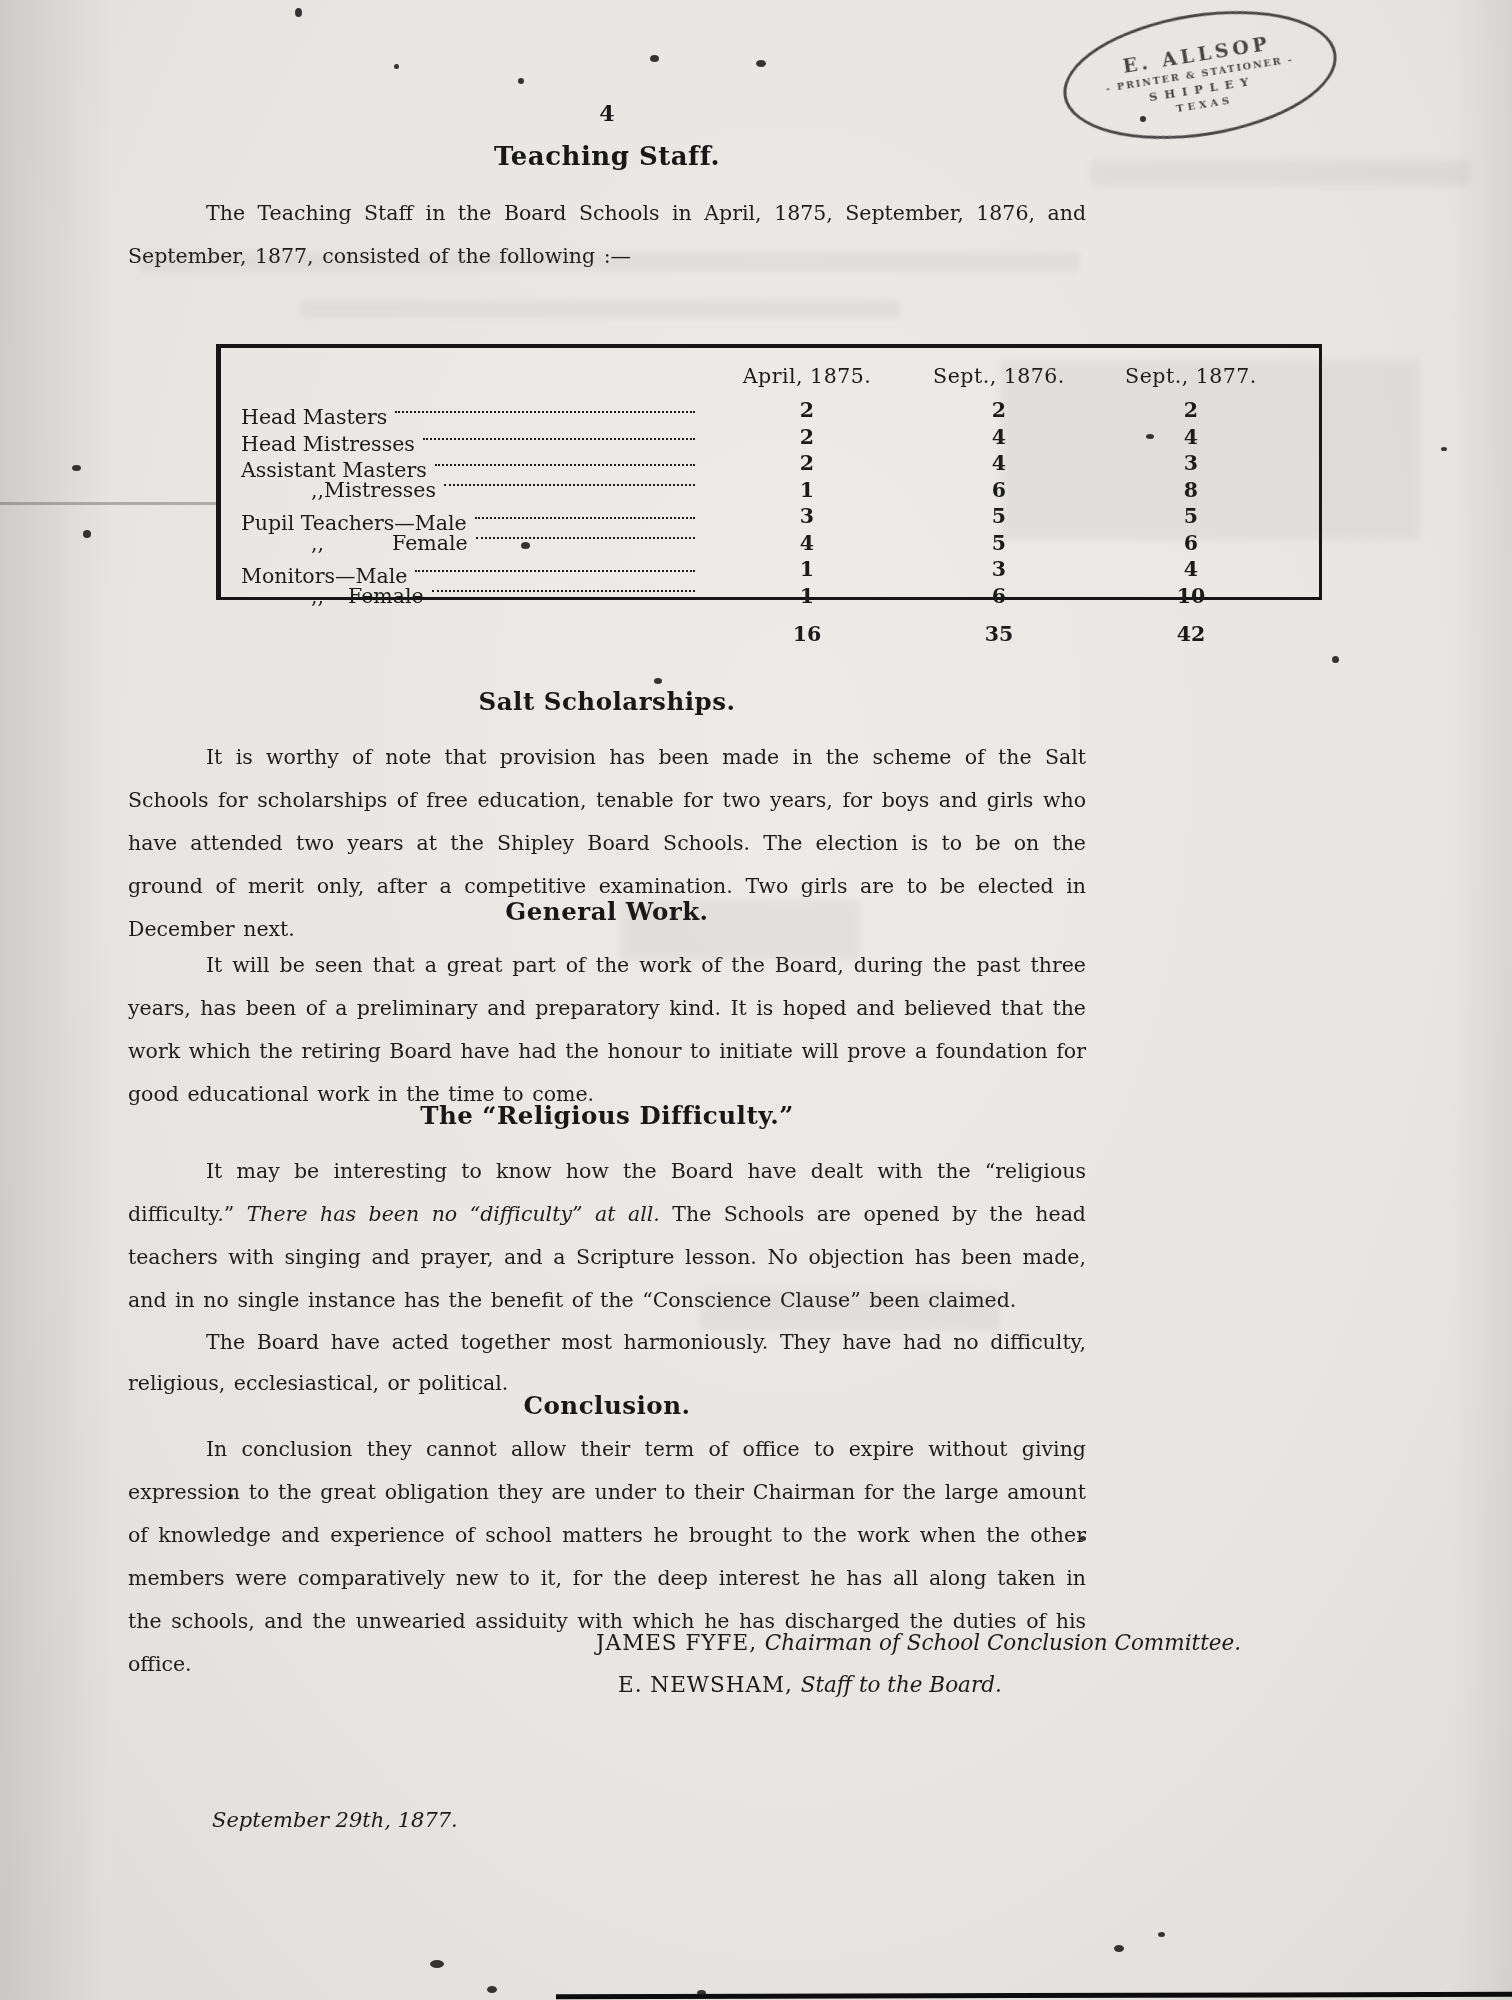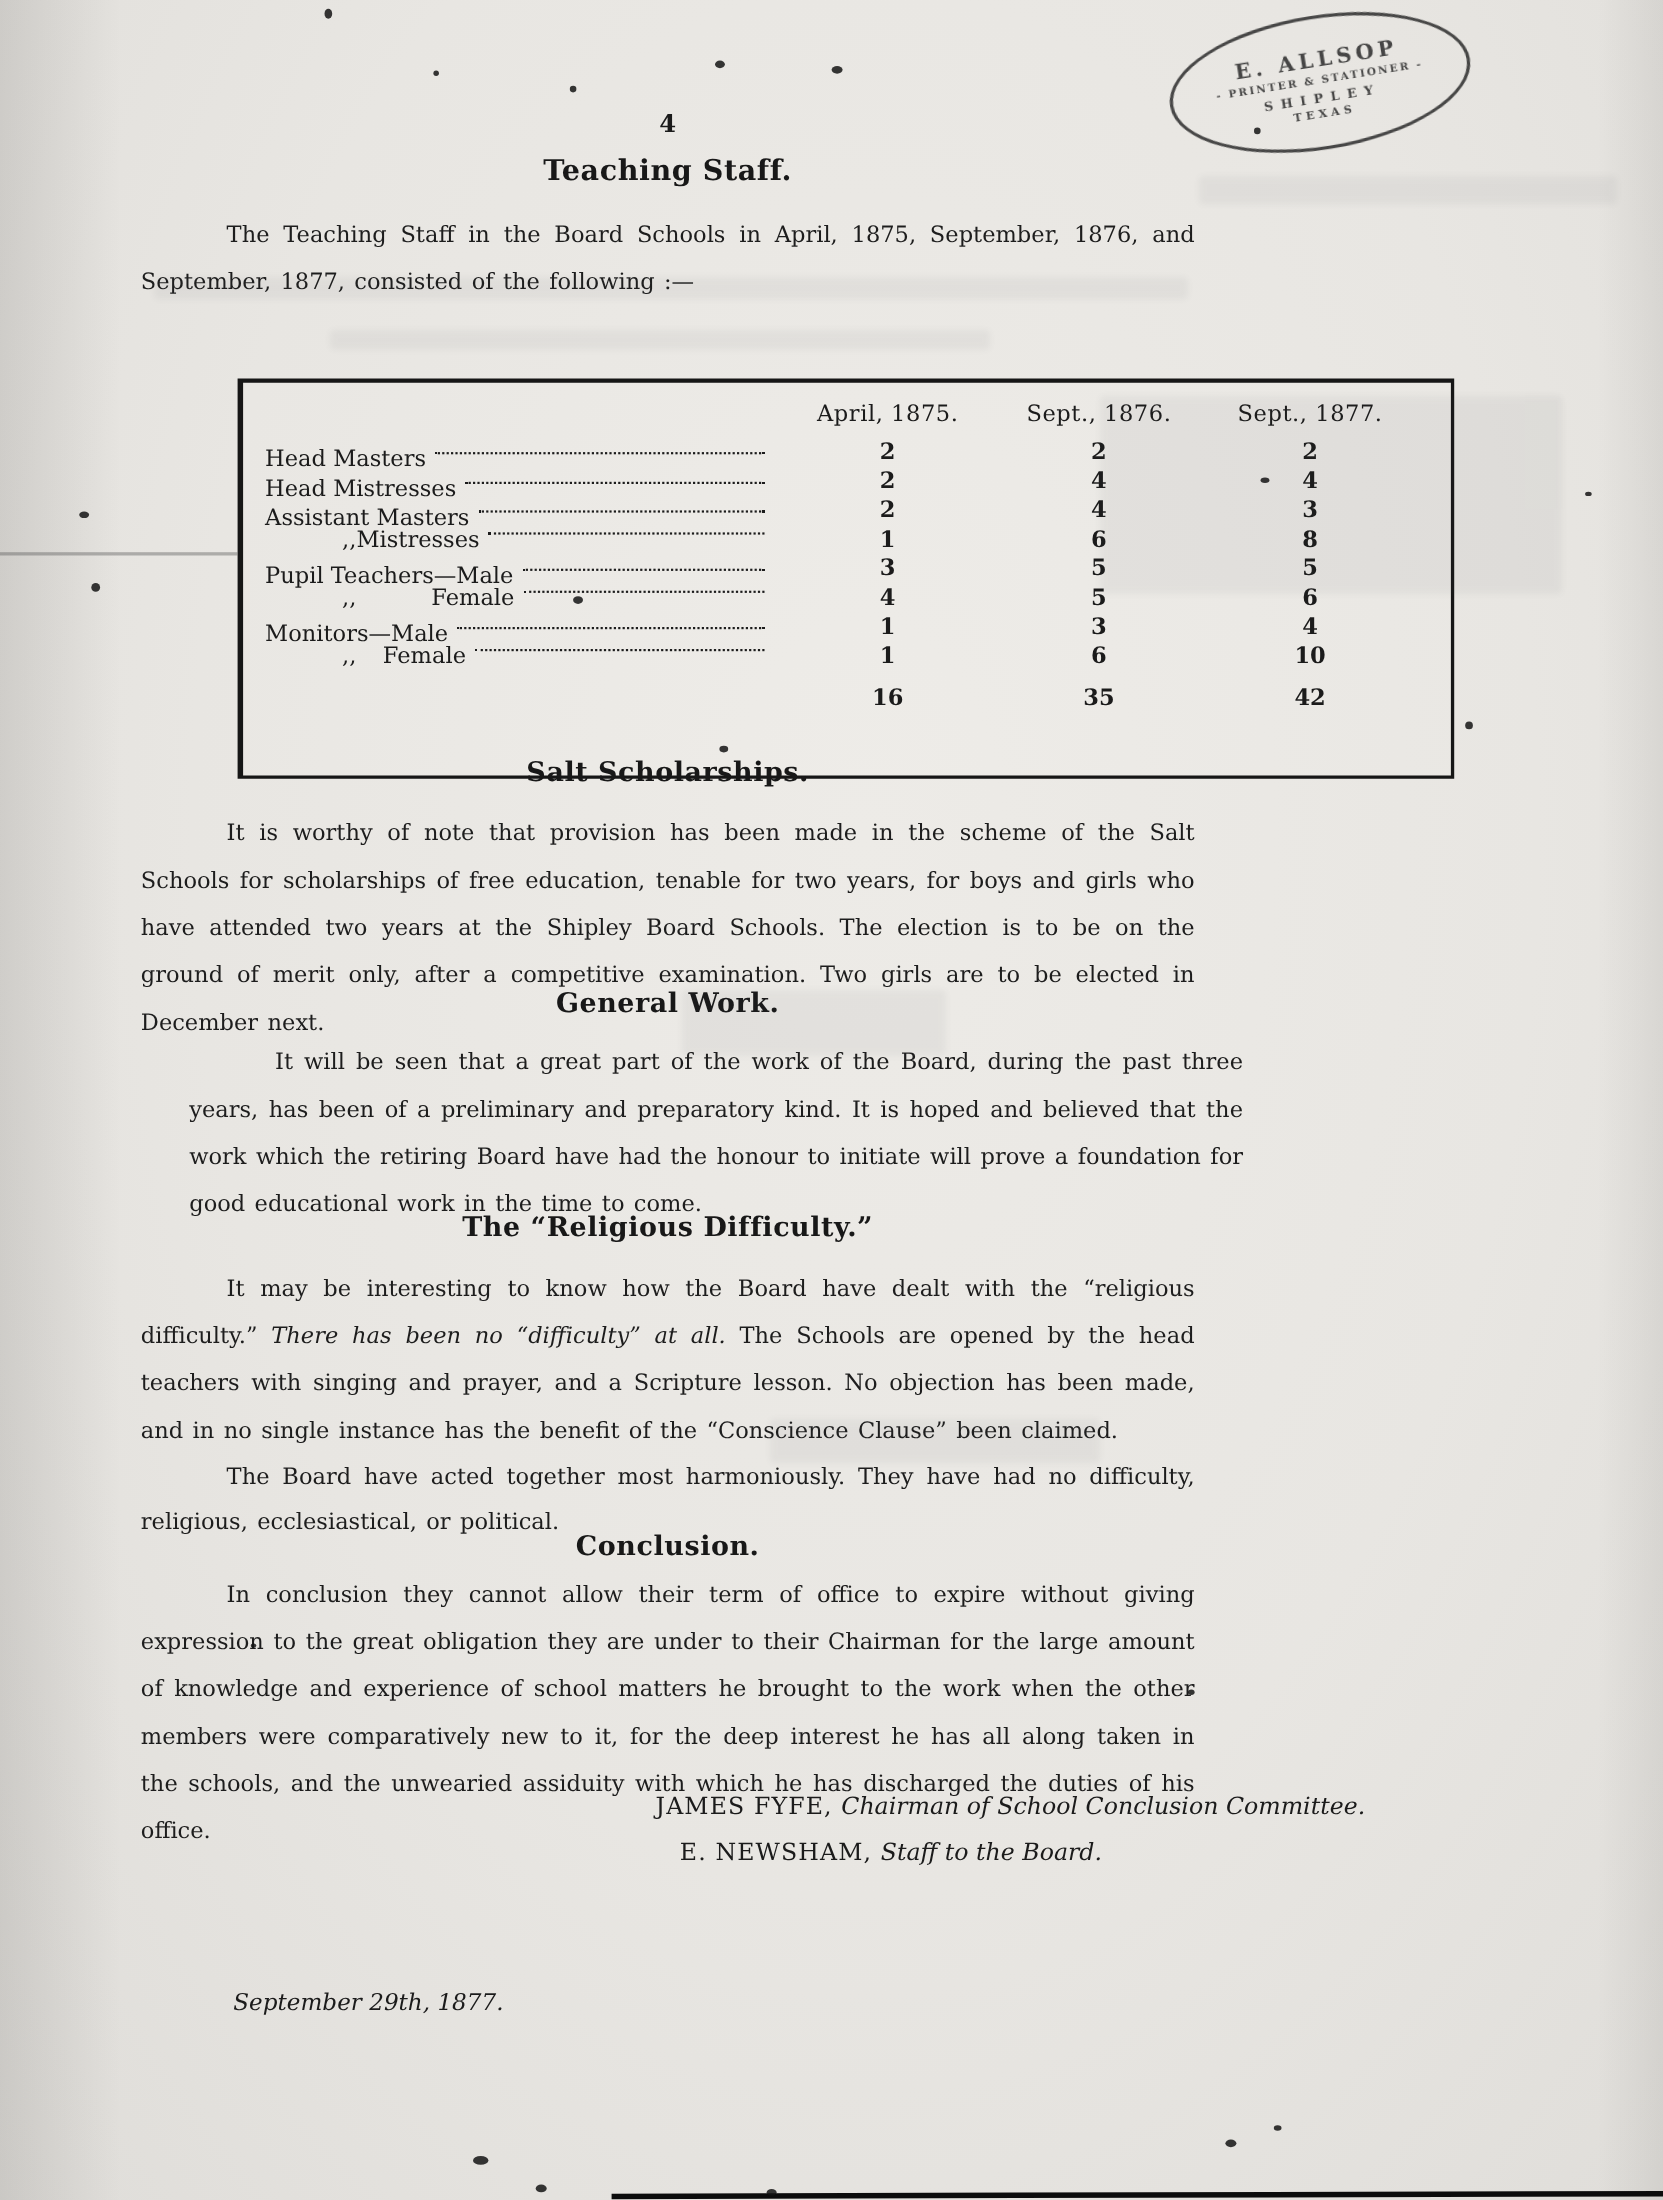--- a/index.html
+++ b/index.html
@@ -38,21 +38,21 @@
   .stamp .inner {
     position:absolute; inset:0; display:flex; flex-direction:column;
     align-items:center; justify-content:center; gap:3px; padding-top:2px;
   }
   .stamp .l1 { font-size:19px; font-weight:700; letter-spacing:4px; }
   .stamp .l2 { font-size:9.5px; font-weight:700; letter-spacing:2px; }
   .stamp .l3 { font-size:11.5px; font-weight:700; letter-spacing:7px; }
   .stamp .l4 { font-size:10px; font-weight:700; letter-spacing:4px; }
   
   .tbox {
-    position:absolute; left:216px; top:344px; width:1106px; height:364px;
+    position:absolute; left:216px; top:344px; width:1106px; height:256px;
     border:3px solid #161616; border-left-width:5px; border-top-width:4px;
     padding:16px 16px 0 20px; background:rgba(255,255,255,.06);
   }
   .thead { display:flex; margin-bottom:10px; font-size:20.5px; }
   .thead .spacer { width:470px; }
   .thead .col { width:192px; text-align:center; letter-spacing:.5px; }
   .trow { display:flex; align-items:baseline; height:26.5px; font-size:20.5px; }
   .trow .lab { display:flex; align-items:center; width:470px; }
   .leader { flex:1; border-bottom:2.5px dotted #1c1c1c; transform:translateY(-5px); margin:0 16px 0 8px; }
   .trow .val { width:192px; text-align:center; font-weight:700; }
@@ -194,21 +194,21 @@
       <span class="tcell"><span class="dash"></span><span class="num">16</span></span>
       <span class="tcell"><span class="dash"></span><span class="num">35</span></span>
       <span class="tcell"><span class="dash"></span><span class="num">42</span></span>
     </div>
   </div>
 
   <div class="doc-heading" style="top:687px;">Salt Scholarships.</div>
   <div class="para" style="top:736px;">It is worthy of note that provision has been made in the scheme of the Salt Schools for scholarships of free education, tenable for two years, for boys and girls who have attended two years at the Shipley Board Schools.  The election is to be on the ground of merit only, after a competitive examination.  Two girls are to be elected in December next.</div>
 
   <div class="doc-heading" style="top:897px;text-align:center;">General Work.</div>
-  <div class="para" style="top:944px;margin-left:44px;">It will be seen that a great part of the work of the Board, during the past three years, has been of a preliminary and preparatory kind.  It is hoped and believed that the work which the retiring Board have had the honour to initiate will prove a foundation for good educational work in the time to come.</div>
+  <div class="para" style="top:944px;">It will be seen that a great part of the work of the Board, during the past three years, has been of a preliminary and preparatory kind.  It is hoped and believed that the work which the retiring Board have had the honour to initiate will prove a foundation for good educational work in the time to come.</div>
 
   <div class="doc-heading" style="top:1101px;">The “Religious Difficulty.”</div>
   <div class="para" style="top:1150px;"><span>It may be interesting to know how the Board have dealt with the “religious difficulty.” </span><span class="italic">There has been no “difficulty” at all.</span><span>  The Schools are opened by the head teachers with singing and prayer, and a Scripture lesson.  No objection has been made, and in no single instance has the benefit of the “Conscience Clause” been claimed.</span></div>
   <div class="para" style="top:1322px; line-height:41px;">The Board have acted together most harmoniously.  They have had no difficulty, religious, ecclesiastical, or political.</div>
 
   <div class="doc-heading" style="top:1391px;">Conclusion.</div>
   <div class="para" style="top:1428px;">In conclusion they cannot allow their term of office to expire without giving expression to the great obligation they are under to their Chairman for the large amount of knowledge and experience of school matters he brought to the work when the other members were comparatively new to it, for the deep interest he has all along taken in the schools, and the unwearied assiduity with which he has discharged the duties of his office.</div>
 
   <div class="sig" style="left:596px; top:1630px;"><span class="sig-name">JAMES FYFE, </span><span class="sig-title">Chairman of School Conclusion Committee.</span></div>
   <div class="sig" style="left:618px; top:1672px;"><span class="sig-name">E. NEWSHAM, </span><span class="sig-title">Staff to the Board.</span></div>

